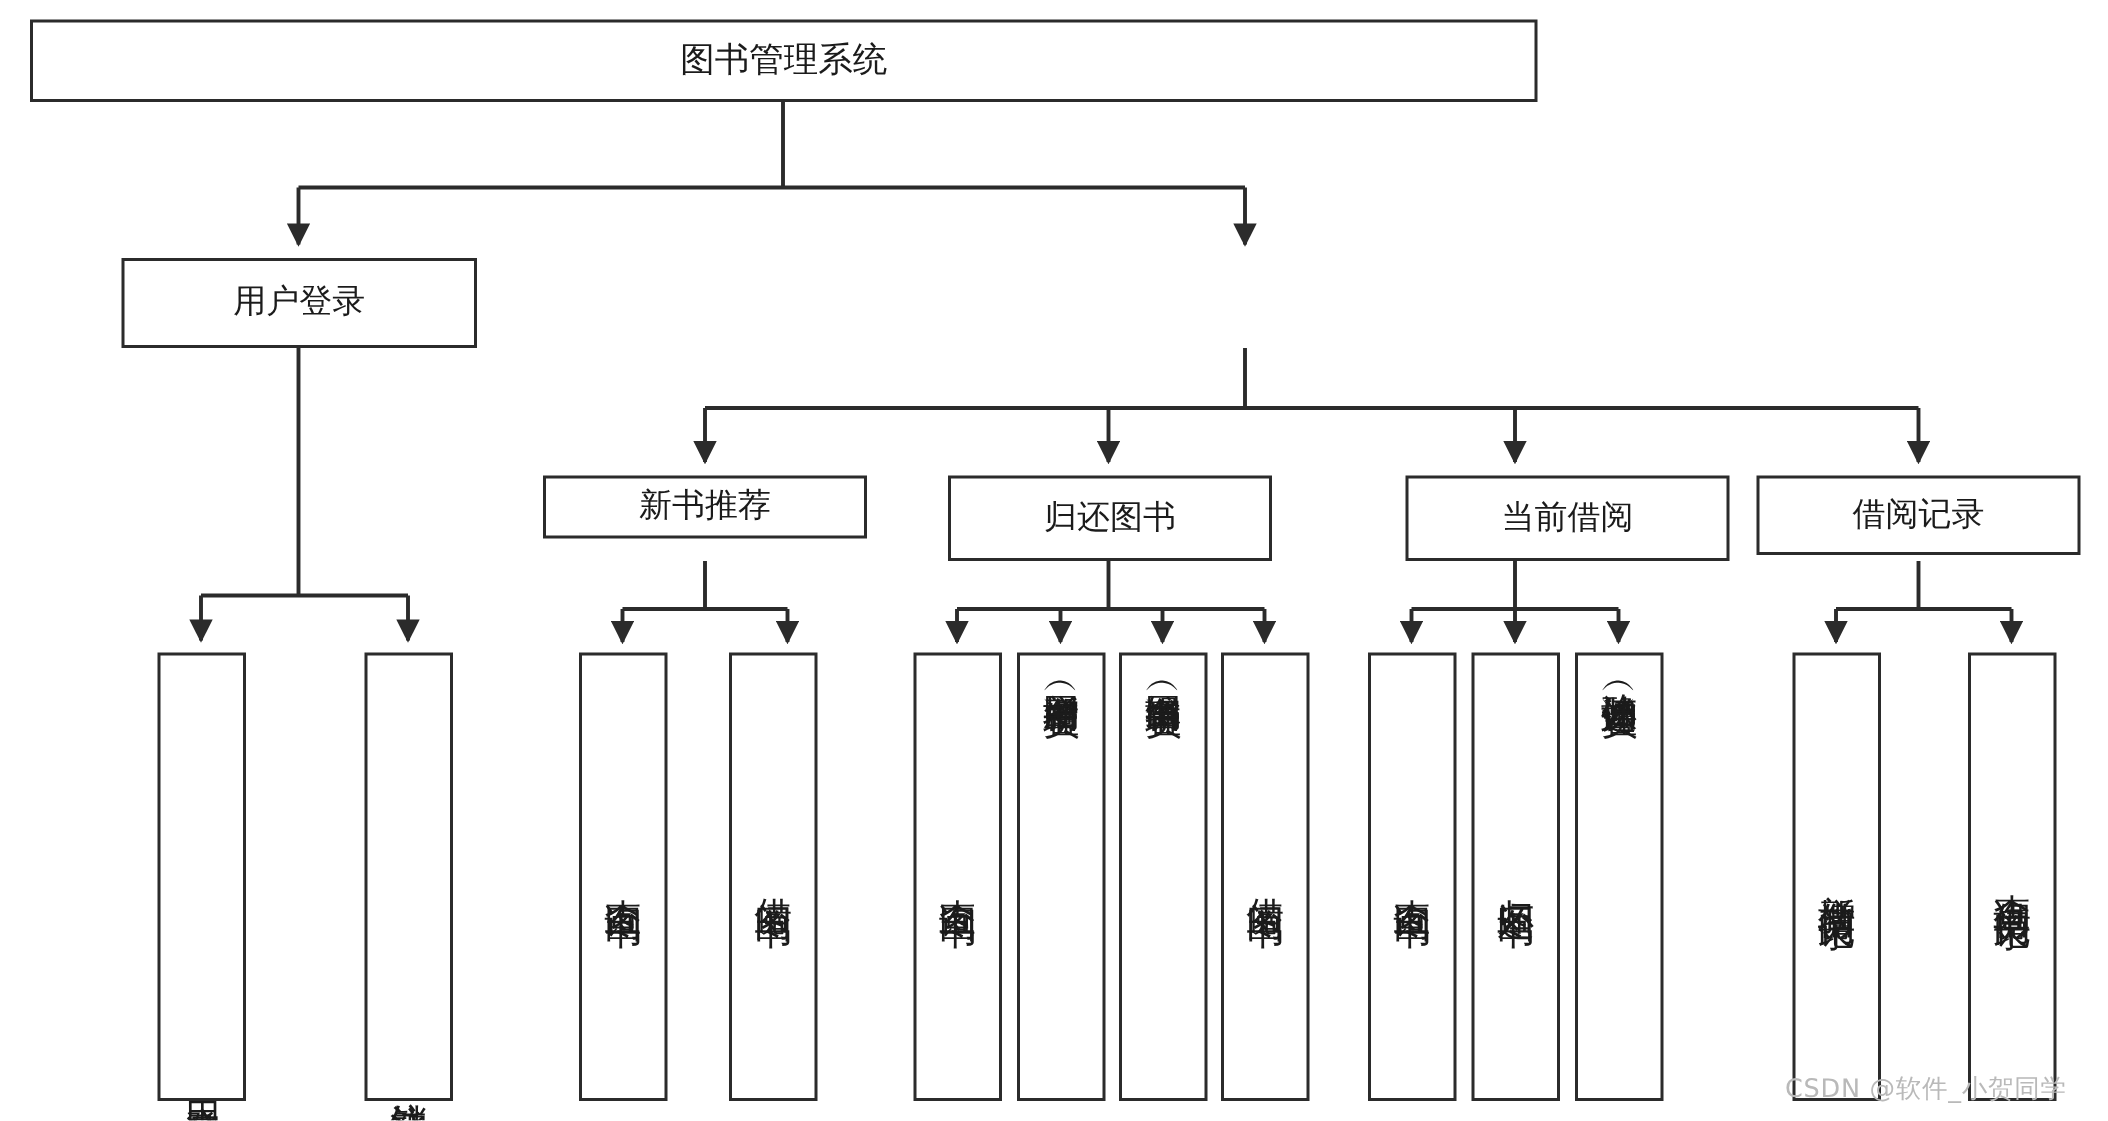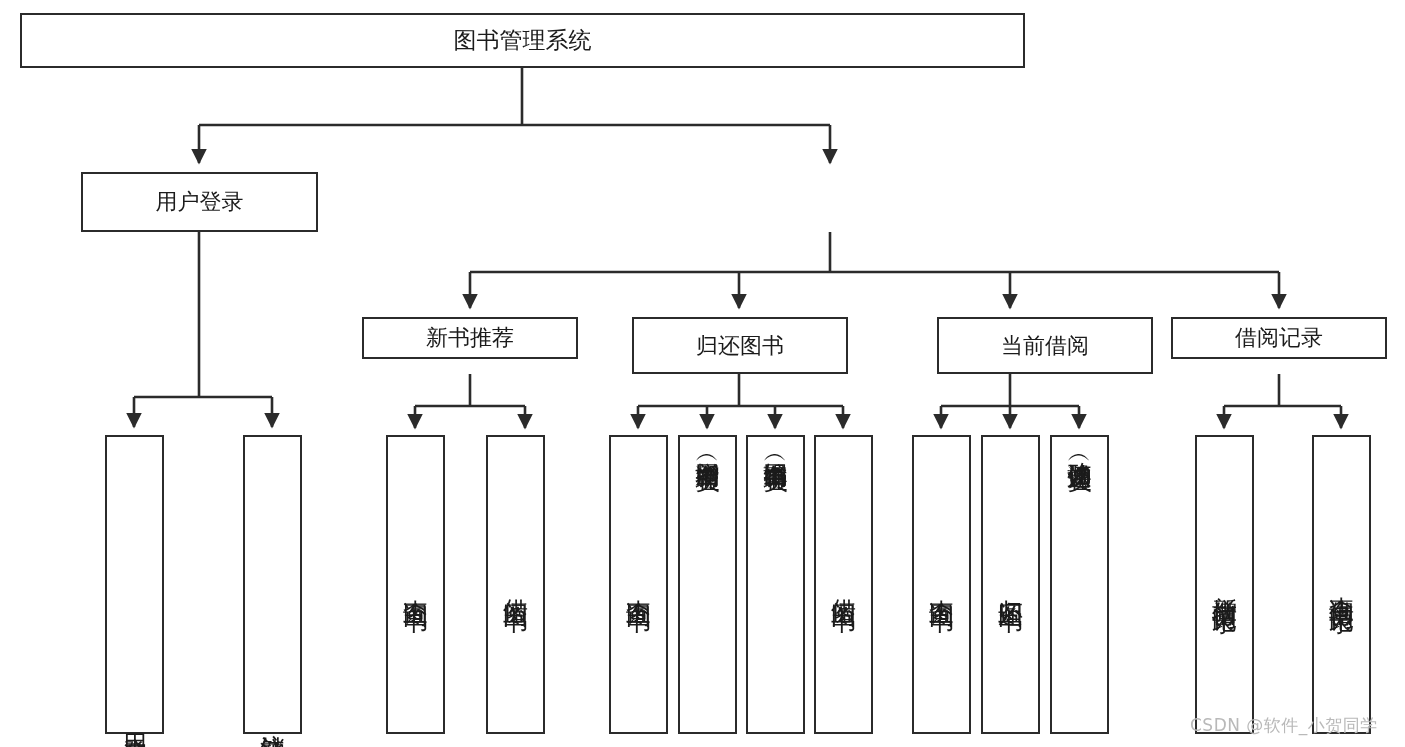--- a/index.html
+++ b/index.html
@@ -145,21 +145,21 @@
 
   <div class="node horiz" style="left:362px; top:317px; width:216px; height:42px;">
     <span class="lbl">新书推荐</span>
   </div>
   <div class="node horiz" style="left:632px; top:317px; width:216px; height:57px;">
     <span class="lbl">归还图书</span>
   </div>
   <div class="node horiz" style="left:902px; top:317px; width:216px; height:57px;margin-left:35px;">
     <span class="lbl">当前借阅</span>
   </div>
-  <div class="node horiz" style="left:1171px; top:317px; width:216px; height:42px;">
+  <div class="node horiz" style="left:1171px; top:317px; width:216px; height:53px;">
     <span class="lbl">借阅记录</span>
   </div>
 
   <div class="node vert" style="left:105px; top:435px; width:59px; height:299px; align-items:flex-end;">
     <span class="lbl">用户登录</span>
   </div>
   <div class="node vert" style="left:243px; top:435px; width:59px; height:299px; align-items:flex-end;">
     <span class="lbl">注销登录</span>
   </div>
 

